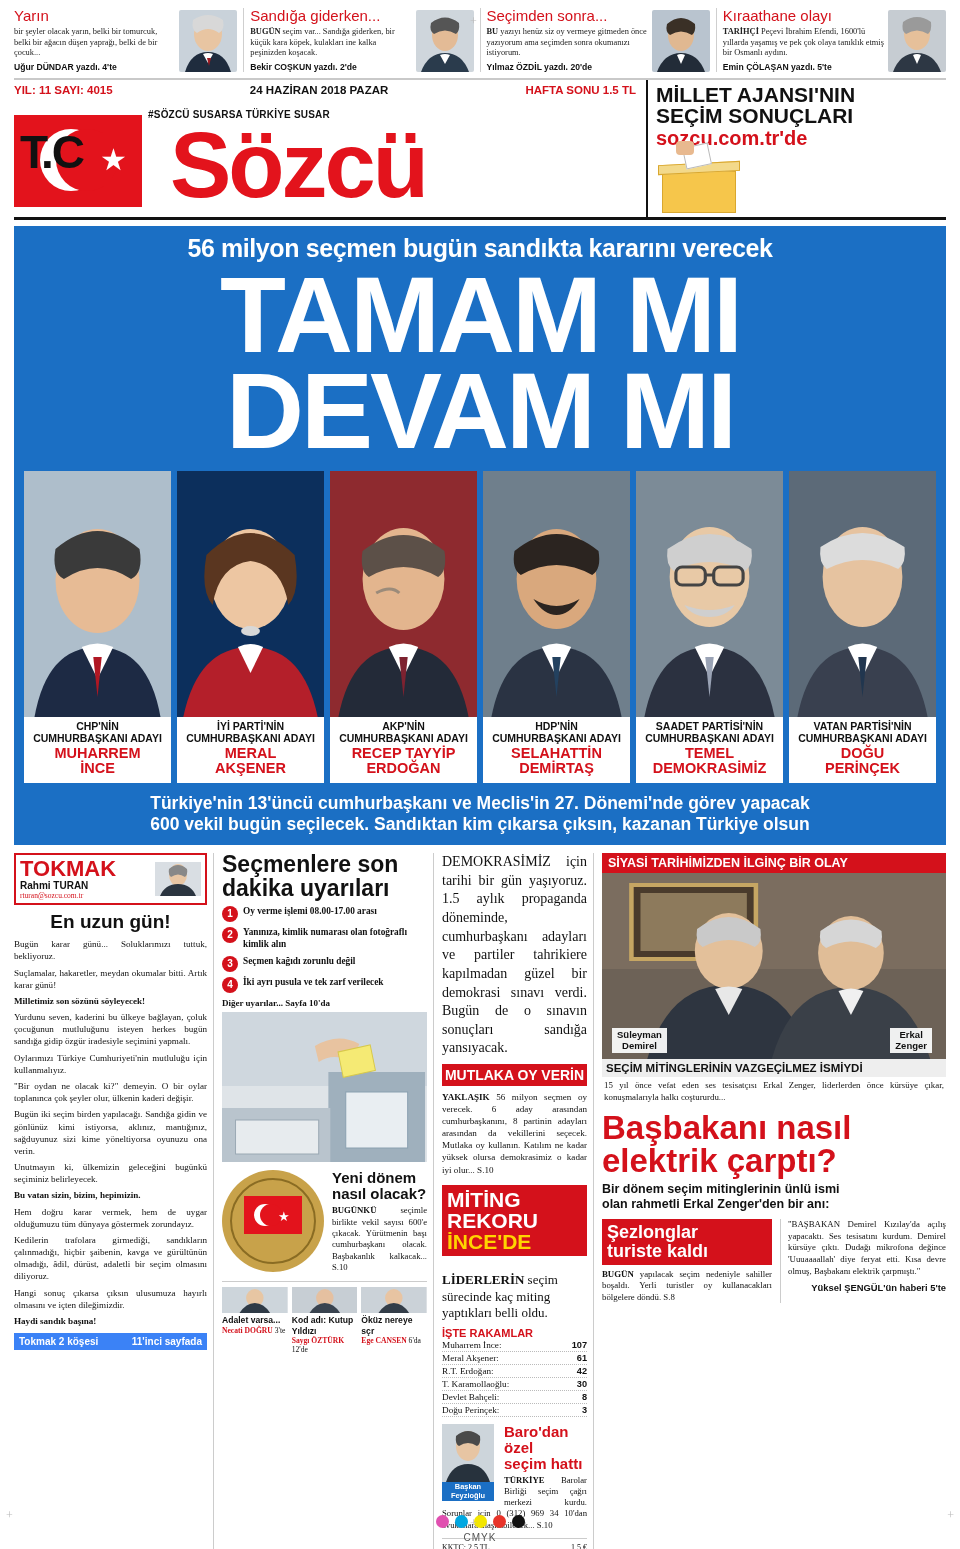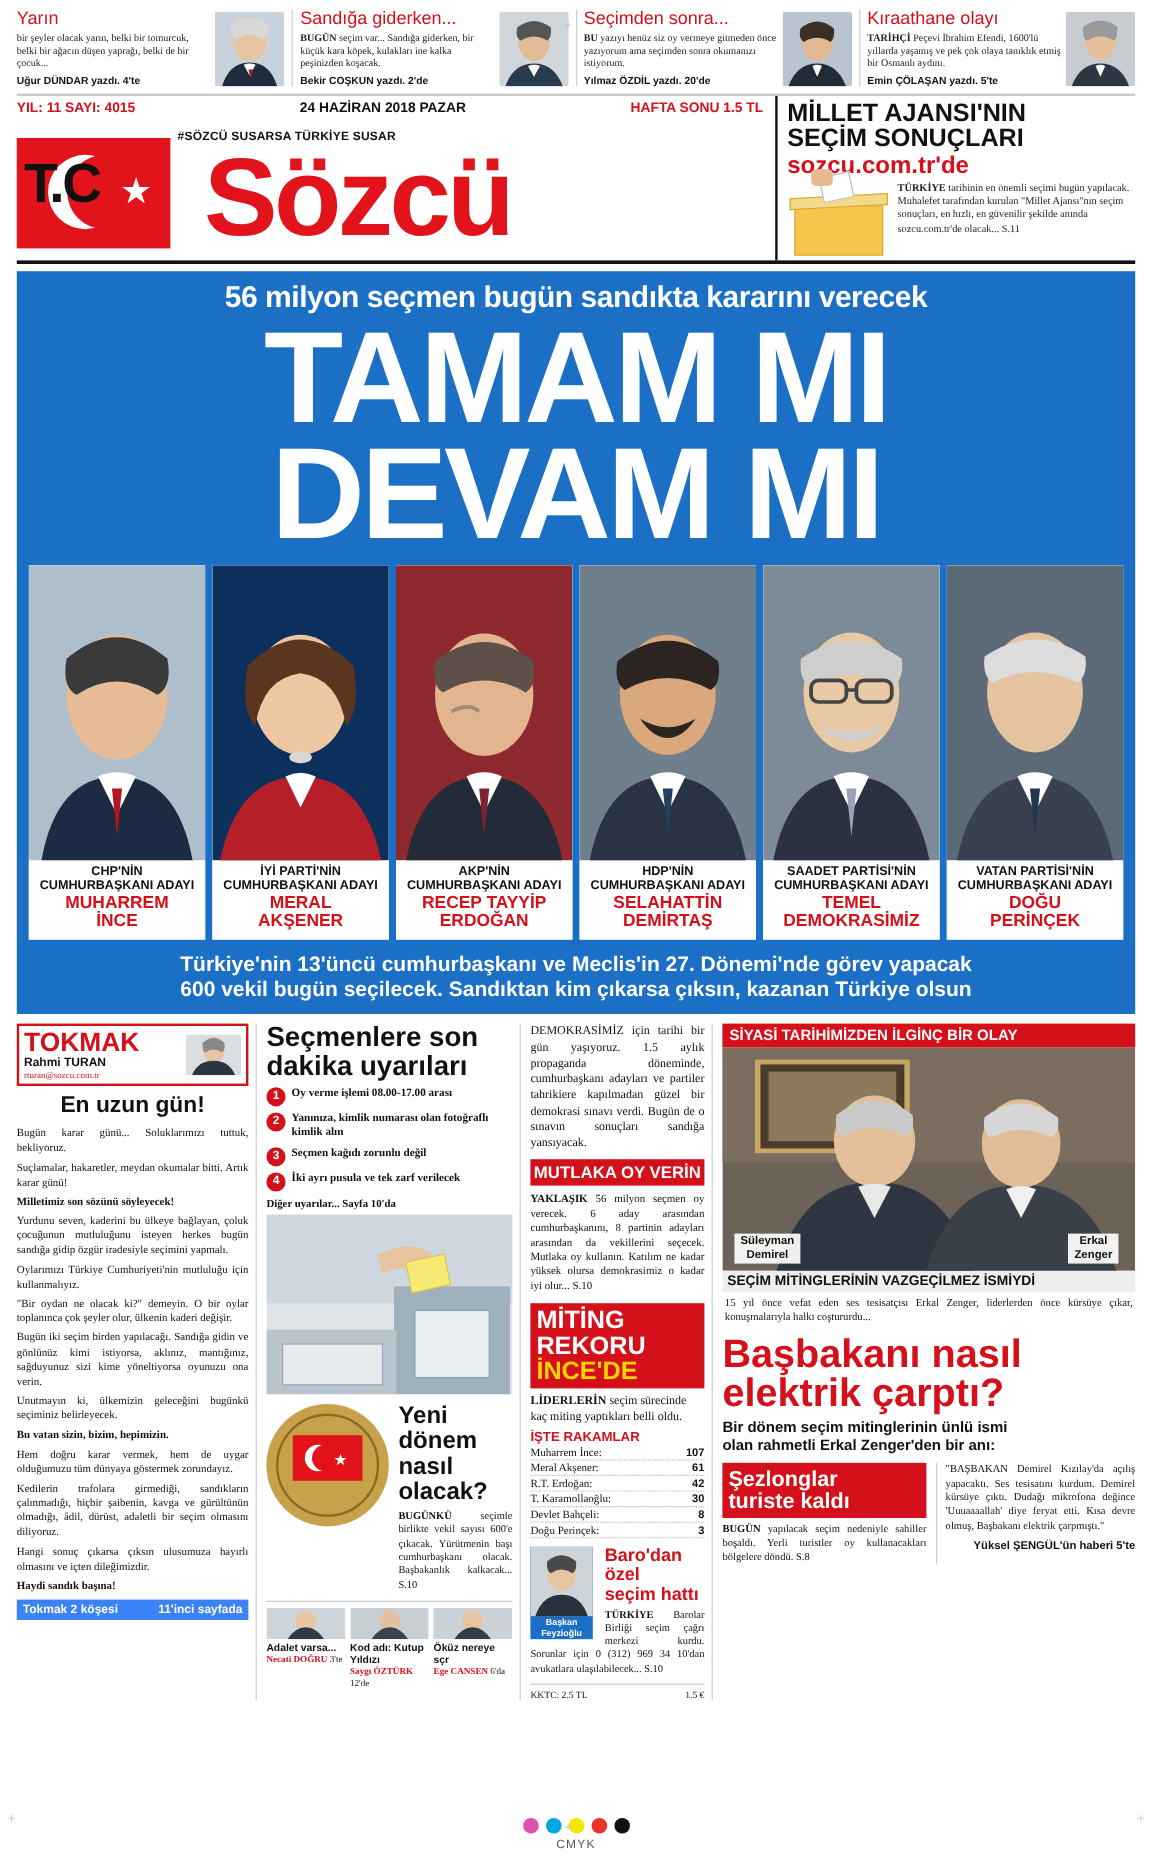--- a/index.html
+++ b/index.html
@@ -95,38 +95,38 @@
   .col2-img { width:100%; height:150px; margin-top:4px; display:block; }
 
   .c2b { margin-top:8px; display:flex; gap:6px; }
   .seal { flex:0 0 104px; }
   .seal-circ { width:102px; height:102px; border-radius:50%; background:#c8a24a; position:relative; overflow:hidden; }
   .seal-in { position:absolute; inset:8px; border-radius:50%; border:2px solid #8a6c23; }
   .seal-flag { position:absolute; left:22px; top:26px; width:58px; height:38px; background:#e3131c; }
   .seal-flag .m1 { position:absolute; left:10px; top:8px; width:22px; height:22px; border-radius:50%; background:#fff; }
   .seal-flag .m2 { position:absolute; left:16px; top:8px; width:22px; height:22px; border-radius:50%; background:#e3131c; }
   .seal-flag .st { position:absolute; left:34px; top:13px; color:#fff; font-size:13px; }
-  .c2b h3 { font-family:"Liberation Sans", sans-serif; font-weight:bold; font-size:20px; line-height:1.05; color:#111; }
+  .c2b h3 { font-family:"Liberation Sans", sans-serif; font-weight:bold; font-size:15px; line-height:1.05; color:#111; }
   .c2b p { font-size:8.7px; line-height:1.3; margin-top:4px; text-align:justify;}
   .c2b p b { font-weight:bold; }
 
   .c2c { margin-top:8px; border-top:1px solid #ccc; padding-top:5px; display:flex; gap:4px; }
   .c2c .cell { flex:1; font-size:7.6px; line-height:1.2; }
   .c2c .cell b { font-family:"Liberation Sans", sans-serif; font-size:8.6px; }
   .c2c .cell .nm { color:#d4111b; font-weight:bold; font-size:7.6px; }
   .mini-ph { width:100%; height:26px; margin-bottom:2px; display:block; }
 
   
-  .col3 p.lead { font-size:10px; line-height:1.33; text-align:justify; }
+  .col3 p.lead { font-size:14px; line-height:1.33; text-align:justify; }
   .red-band { background:#d4111b; color:#fff; font-family:"Liberation Sans", sans-serif; font-weight:bold; font-size:14px; text-align:center; padding:3px 0; margin:6px 0 5px; }
   .col3 p.sec { font-size:9.1px; line-height:1.33; text-align:justify; }
   .miting { background:#d4111b; color:#fff; font-family:"Liberation Sans", sans-serif; font-weight:bold; font-size:21px; line-height:1.0; padding:4px 5px; margin-top:9px; }
   .miting .w { color:#fff; }
   .miting .y { color:#ffd400; }
-  .col3 .mit-sub { font-size:10px; line-height:1.3; margin-top:4px; }
+  .col3 .mit-sub { font-size:13px; line-height:1.3; margin-top:16px; }
   .col3 .mit-sub b { font-weight:bold; }
   .rakam-t { font-family:"Liberation Sans", sans-serif; font-weight:bold; font-size:11px; color:#d4111b; margin-top:5px; }
   .rk { display:flex; justify-content:space-between; font-size:9.2px; border-bottom:1px dotted #bbb; padding:1px 0; }
   .rk b { font-family:"Liberation Sans", sans-serif; }
   .kktc { margin-top:7px; border-top:1px solid #ccc; padding-top:4px; font-size:8px; display:flex; justify-content:space-between; }
 
   
   .baro { margin-top:7px; }
   .baro-ph { width:52px; height:58px; float:left; margin-right:5px; }
   .baro-cap { background:#1b6fc4; color:#fff; font-size:7.4px; font-family:"Liberation Sans", sans-serif; font-weight:bold; text-align:center; padding:1px; width:52px; }
@@ -260,21 +260,20 @@
       <div class="mr-l1">MİLLET AJANSI'NIN</div>
       <div class="mr-l2">SEÇİM SONUÇLARI</div>
       <div class="mr-l3">sozcu.com.tr'de</div>
       <div class="mr-bot">
         <div class="ballot">
           <div class="box"></div>
             <div class="lid"></div>
             <div class="slip"></div>
             <div class="hand"></div>
         </div>
-        <div class="mr-text"><b>TÜRKİYE</b><span> tarihinin en önemli seçimi bugün yapılacak. Muhalefet tarafından kurulan "Millet Ajansı"nın seçim sonuçları, en hızlı, en güvenilir şekilde anında sozcu.com.tr'de olacak... S.11</span></div>
       </div>
     </div>
   </div>
 
   <div class="blue">
     <div class="kicker">56 milyon seçmen bugün sandıkta kararını verecek</div>
     <div class="huge">
       <span>TAMAM MI</span>
       <span class="l2">DEVAM MI</span>
     </div>

